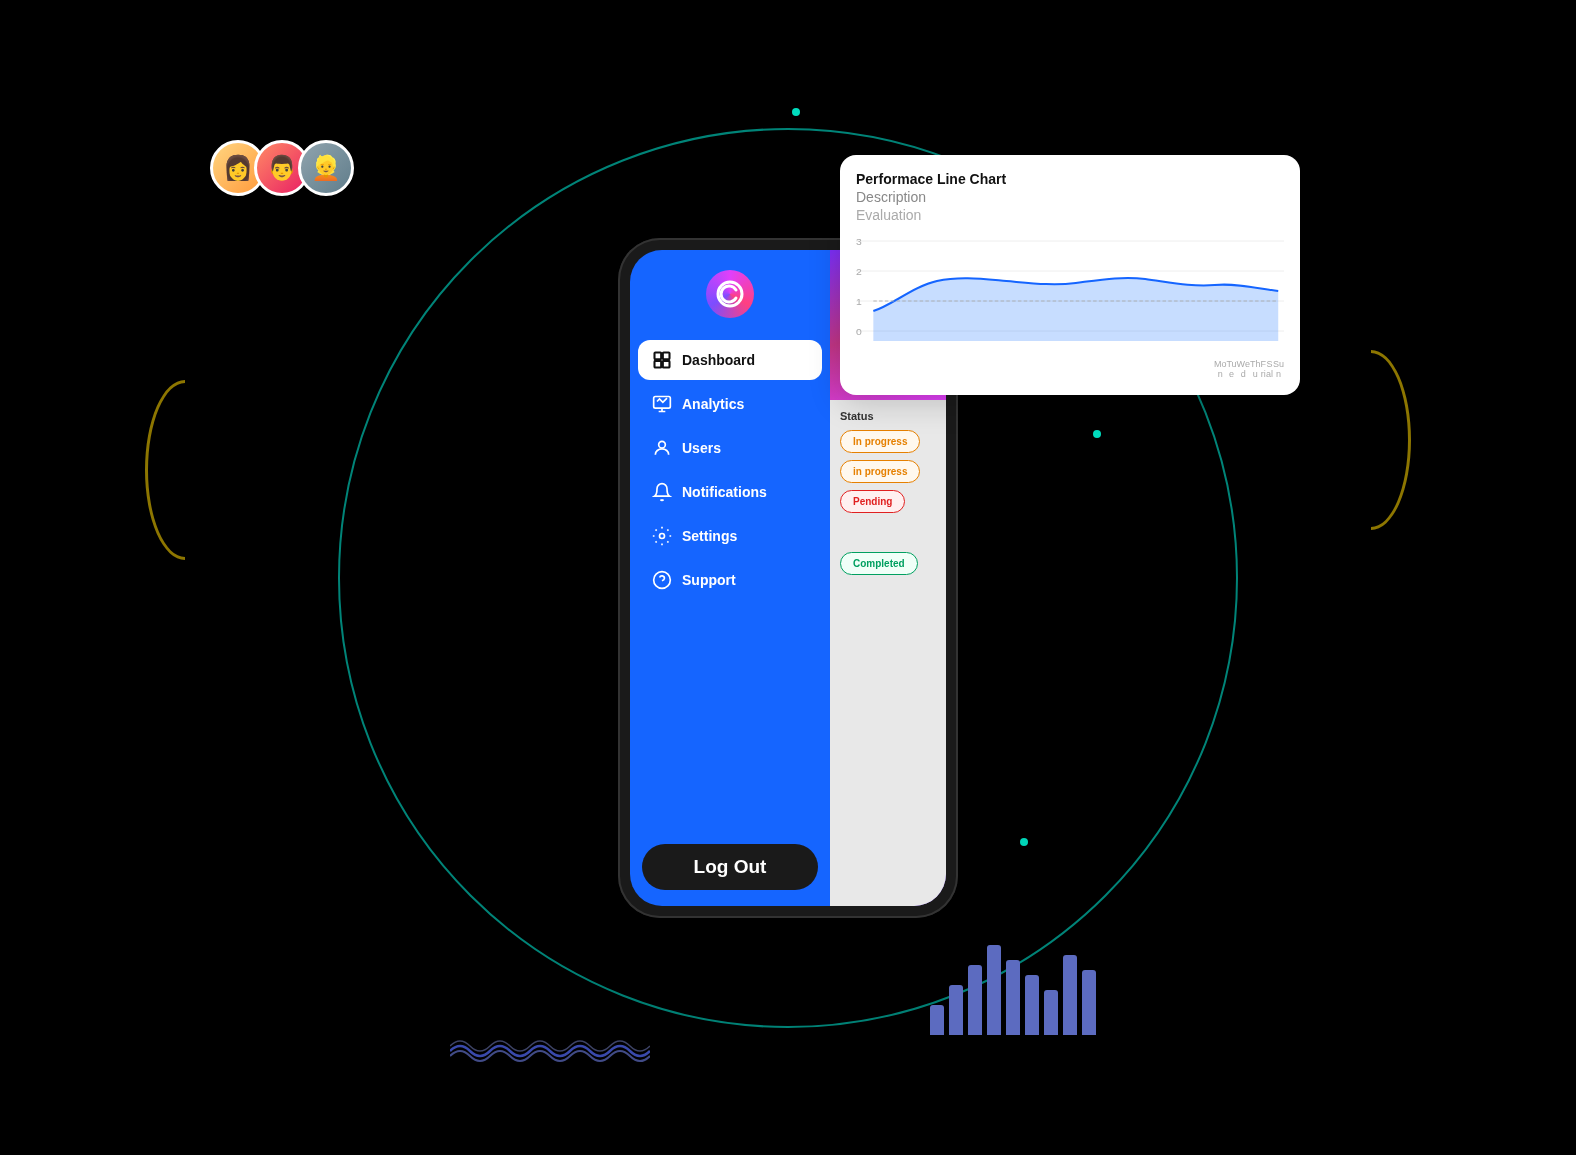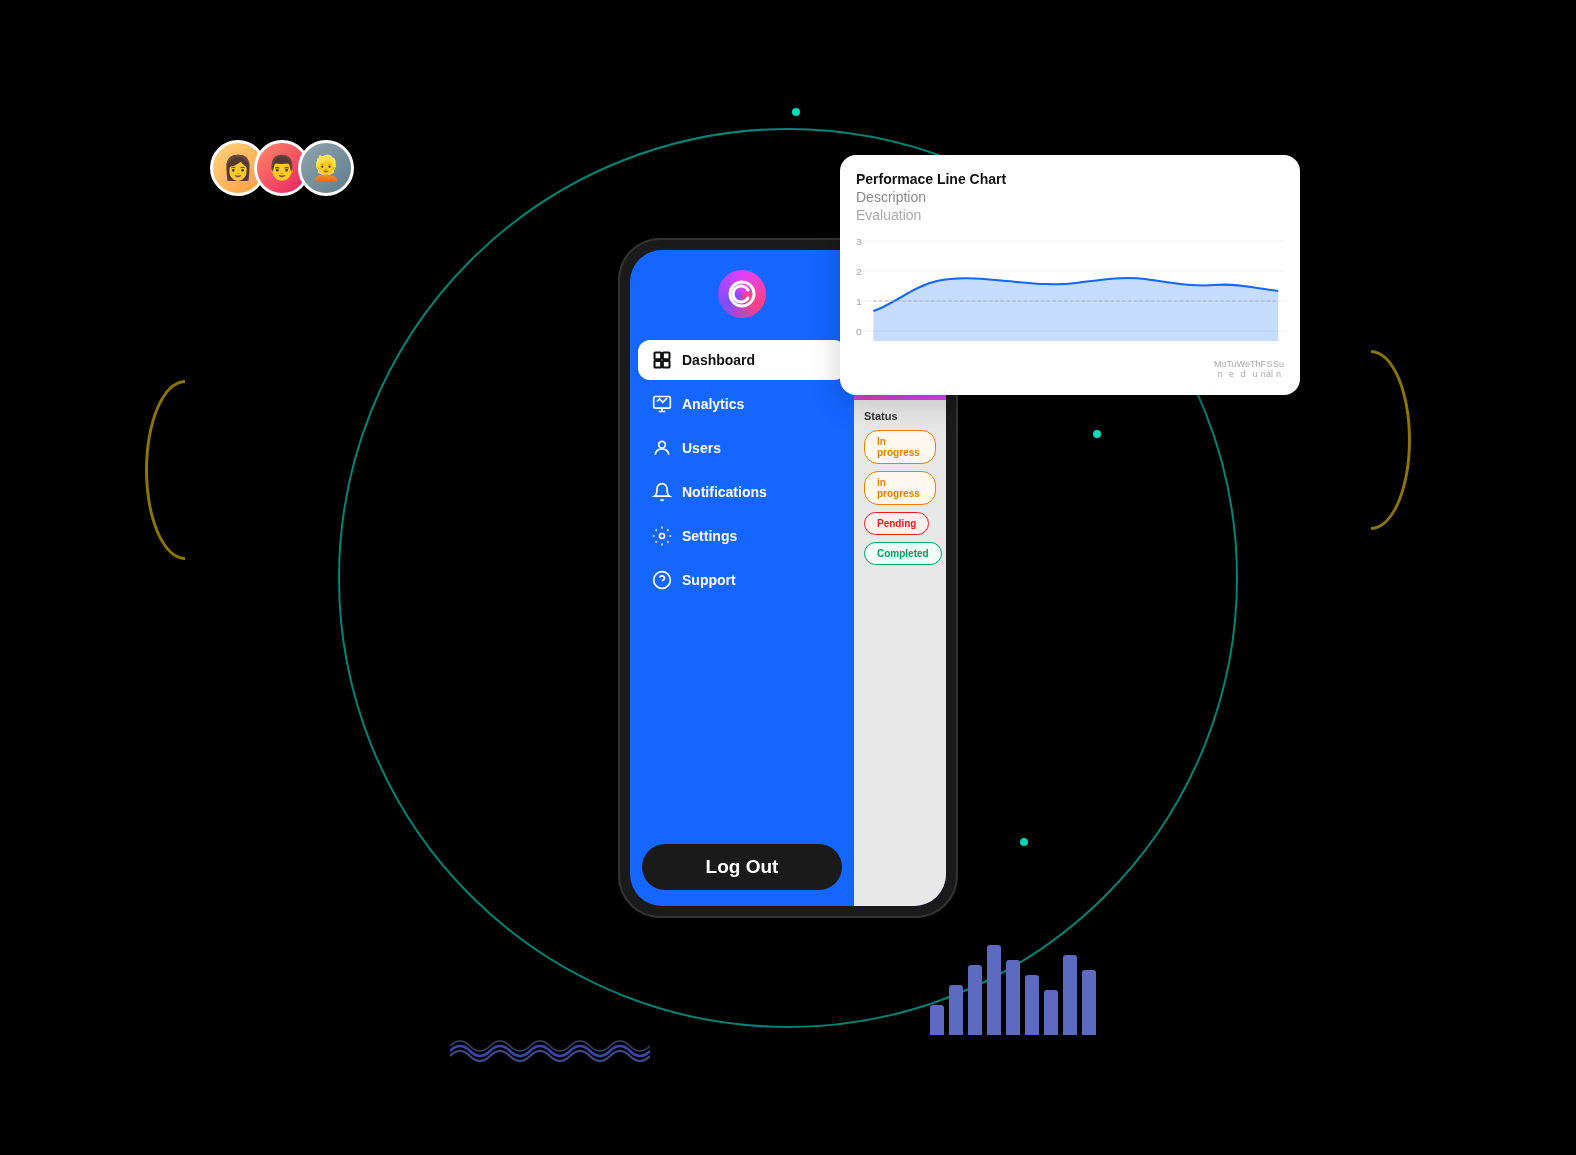--- a/index.html
+++ b/index.html
@@ -52,21 +52,21 @@
       left: 12px;
       right: 12px;
       bottom: 12px;
       border-radius: 32px;
       overflow: hidden;
       display: flex;
     }
 
     
     .sidebar {
-      width: 224px;
+      width: 200px;
       background: #1565ff;
       display: flex;
       flex-direction: column;
       padding: 20px 0 16px;
       flex-shrink: 0;
     }
 
     .logo {
       width: 48px;
       height: 48px;
@@ -226,20 +226,21 @@
     .badge-pending {
       color: #e02020;
       border-color: #e02020;
       background: #fff0f0;
     }
 
     .badge-completed {
       color: #00a060;
       border-color: #00a060;
       background: #f0fff8;
+      margin-top: 32px;
     }
 
     
     .avatars-group {
       position: absolute;
       top: 140px;
       left: 210px;
       display: flex;
     }
 

